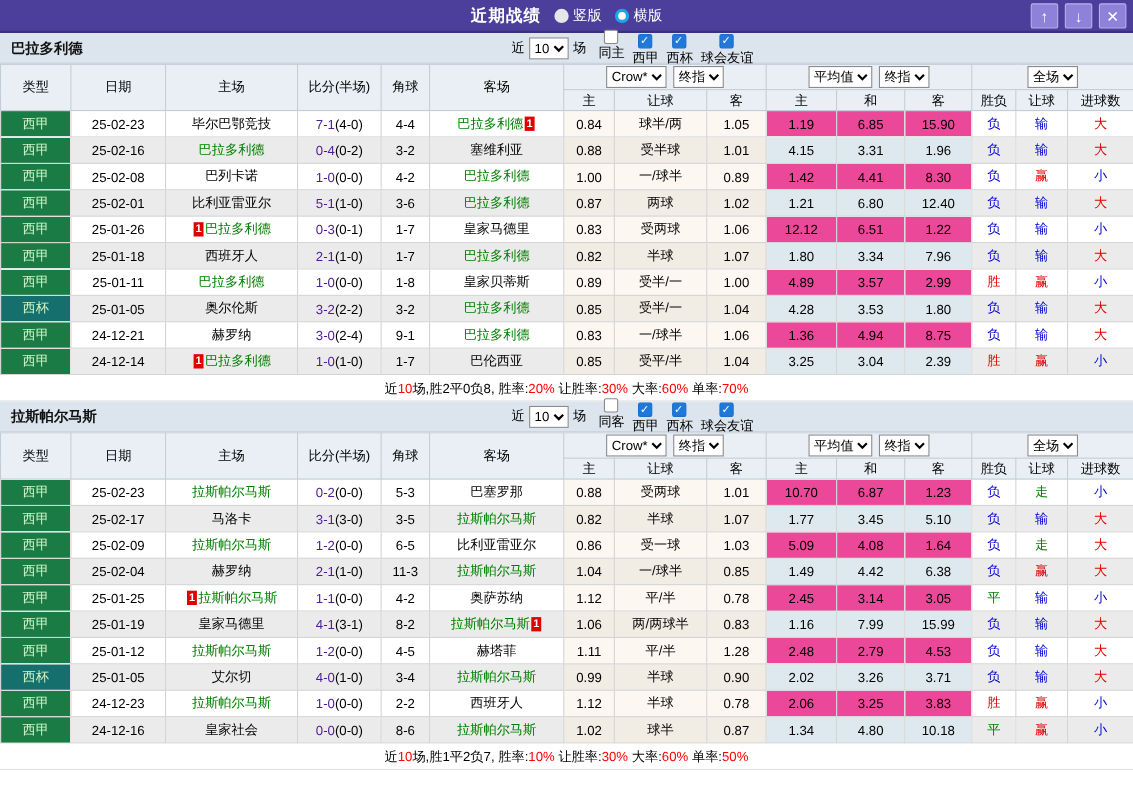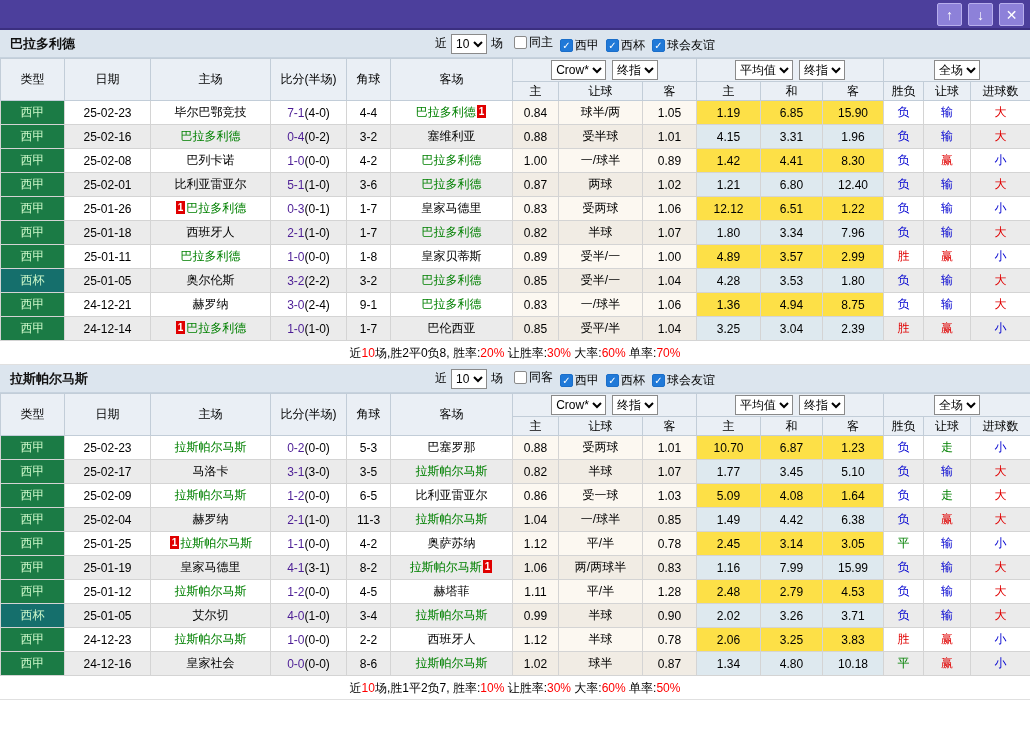--- a/index.html
+++ b/index.html
@@ -26,62 +26,73 @@
     display:flex; align-items:center; justify-content:center; cursor:pointer;
   }
   
   .band{
     height:28px; background:#dce5ee; border-bottom:1px solid #c6d2de;
     display:flex; align-items:center; position:relative; font-size:12px;
   }
   .team-name{ position:absolute; left:10px; font-size:13px; font-weight:bold; color:#111; }
   .filters{ margin:0 auto; display:flex; align-items:center; gap:4px; transform:translateX(60px); }
   select{ font-size:12px; height:20px; border:1px solid #8a8a8a; background:#fff; }
-  .cb-label{ display:inline-flex; align-items:center; margin-left:7px; cursor:pointer; }
+  .cb-label{ display:inline-flex; align-items:center; margin-left:7px; cursor:pointer;flex-direction:column; }
   .cb{
     width:13px; height:13px; display:inline-flex; align-items:center; justify-content:center;
     border:1px solid #8a8a8a; background:#fff; border-radius:2px; margin-right:2px;
   }
   .cb.checked{ background:#2079d8; border-color:#1b6ec9; color:#fff; font-size:10px; }
   .cb.checked::after{ content:"✓"; }
   
   table{ border-collapse:collapse; table-layout:fixed; width:1030px; font-size:12px; }
   thead th{
     background:#eaeff5; border:1px solid #c2cdd8; font-weight:normal;
     padding:0; height:19px; color:#000;
   }
   .sel-cell{ padding:1px 0; }
   .sel-cell select{ margin:0 3px;text-align:center; }
   tbody td{
     border:1px solid #d4d4d4; text-align:center; height:24px;
     padding:0 1px; overflow:hidden; white-space:nowrap;
   }
   tbody tr:nth-child(even){ background:#ebebeb; }
   td.cream{ background:#fcf8f1; }  tbody tr:nth-child(even) td.cream{ background:#f1ece4; }
-  td.bluec{ background:#fde047; }  tbody tr:nth-child(even) td.bluec{ background:#dee9ef; }
+  td.bluec{ background:#ec4899; }  tbody tr:nth-child(even) td.bluec{ background:#dee9ef; }
   td.t-league{ background:#1b7b45; color:#cdf7c9; }
   td.t-cup{ background:#156f6c; color:#cdf7c9; }
   .green{ color:#008000; }
   .red{ color:#e00000; }
   .blue{ color:#0000d0; }
   .score-main{ color:#4c1d95; }
   .badge{
     background:#e00000; color:#fff; font-size:10px; font-weight:bold;
     padding:0 2px; line-height:13px; display:inline-block; vertical-align:1px; margin:0 1px;
   }
   .summary{
     height:24px; line-height:24px; text-align:center; font-size:12px;
     border-bottom:1px solid #e0e0e0; white-space:pre-wrap; background:#fff;
   }
   .summary .red{ color:#f00; }
 </style>
 </head>
 <body>
 
 <div class="titlebar">
+  <div class="titlebar-center">
+    <span class="win-title">近期战绩</span>
+    <span class="radio-label">
+      <span class="radio-off"></span>
+      <span>竖版</span>
+    </span>
+    <span class="radio-label">
+      <span class="radio-on"></span>
+      <span>横版</span>
+    </span>
+  </div>
   <div class="tb-buttons">
     <div class="tb-btn">
         <span>↑</span>
       </div>
     <div class="tb-btn">
         <span>↓</span>
       </div>
     <div class="tb-btn">
         <span>✕</span>
       </div>

